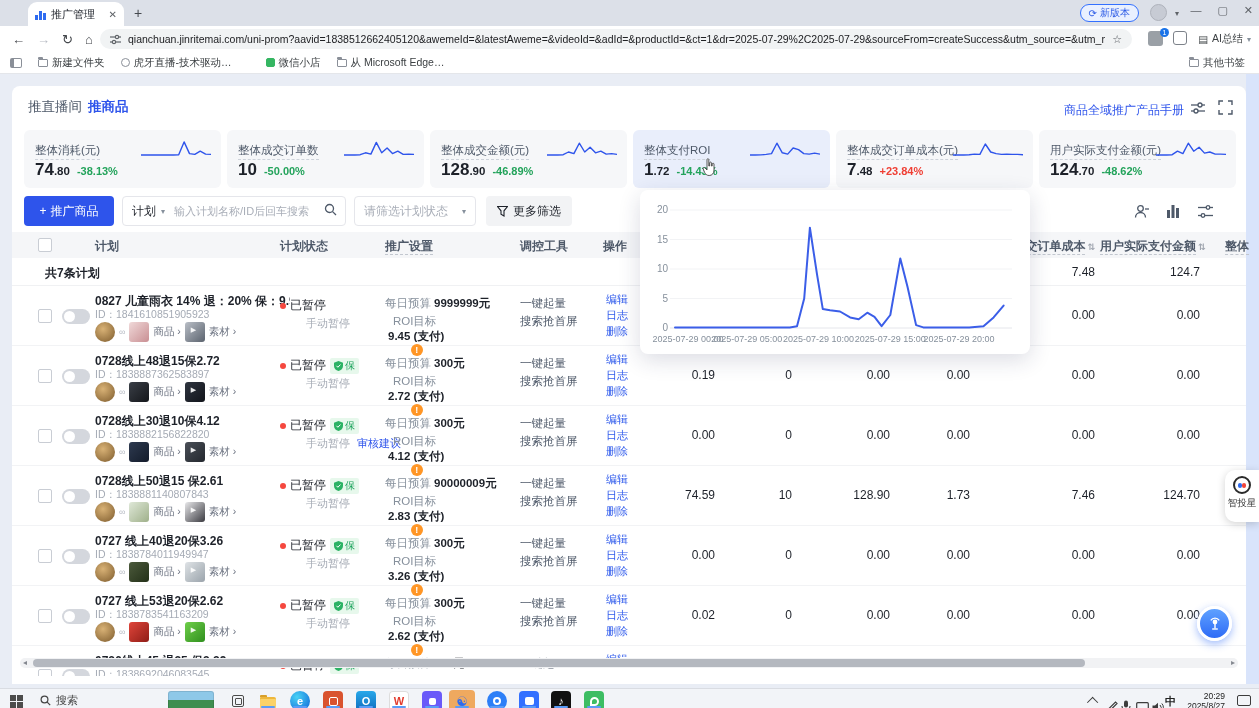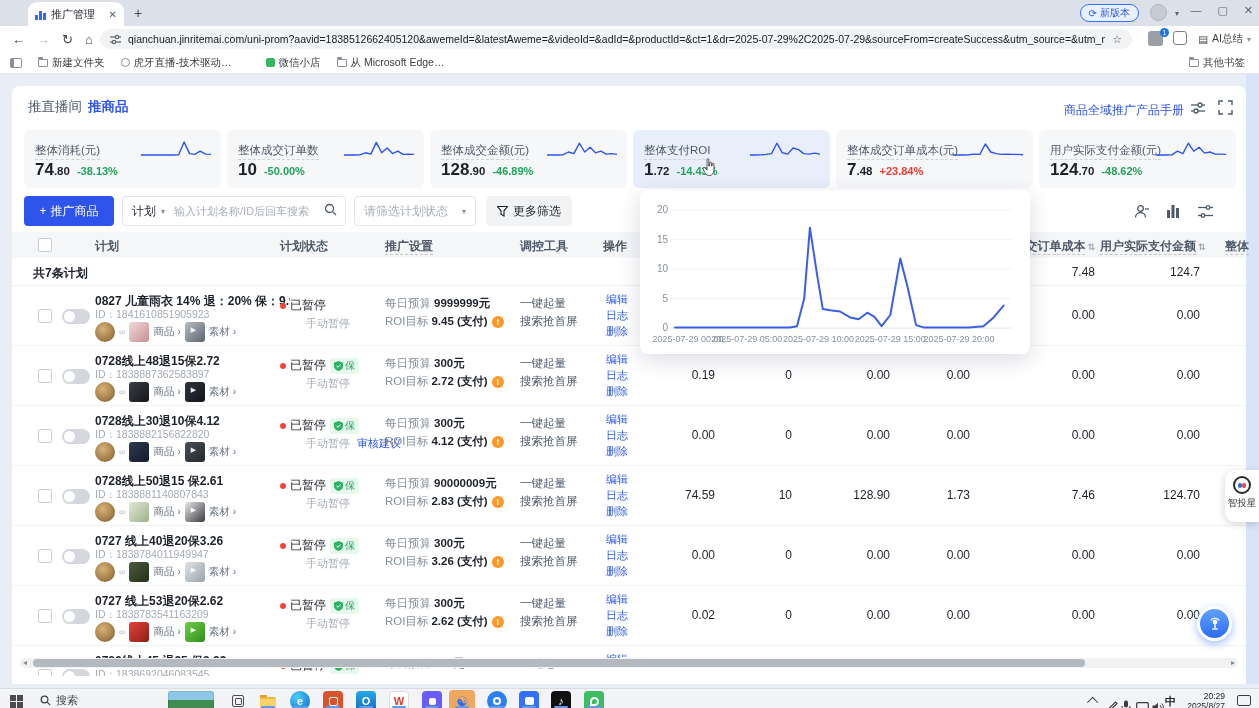--- a/index.html
+++ b/index.html
@@ -72,21 +72,21 @@
   .thead { position:absolute; left:0; top:146px; width:100%; height:26px; background:#f5f6f8; }
   .th { position:absolute; top:6px; font-size:12px; color:#4e5969; font-weight:bold; white-space:nowrap; }
   .th .dash { border-bottom:1px dashed #c2c7cf; padding-bottom:1px; }
   .sort { font-size:9px; color:#a0a6b0; margin-left:2px; } .c-plan{left:83px;width:180px;} .c-status{left:268px;width:100px;}
   .c-setting{left:373px;width:132px;} .c-tools{left:508px;width:82px;} .c-acts{left:591px;width:38px;}
   .c-v1{left:628px;width:75px;text-align:right;} .c-v2{left:708px;width:72px;text-align:right;}
   .c-v3{left:785px;width:93px;text-align:right;} .c-v4{left:883px;width:75px;text-align:right;}
   .c-v5{left:978px;width:105px;text-align:right;} .c-v6{left:1088px;width:100px;text-align:right;}
   .c-v7{left:1213px;width:30px;overflow:hidden;}
   .summary { position:absolute; left:0; top:172px; width:100%; height:28px; border-bottom:1px solid #f0f1f3; }
-  .sum-label { position:absolute; left:21px; top:7px; font-weight:bold; font-size:12px; }
+  .sum-label { position:absolute; left:33px; top:7px; font-weight:bold; font-size:12px; }
   .sum-val { position:absolute; top:7px; font-size:12px; color:#1d2129; }
   .tbody { position:absolute; left:0; top:200px; width:100%; height:390px; overflow:hidden; }
   .trow { position:absolute; left:0; width:100%; height:60px; border-bottom:1px solid #f2f3f5; }
   .cbx { position:absolute; left:26px; top:23px; width:14px; height:14px; border:1px solid #c9cdd4; border-radius:2px; background:#fff; }
   .tgl { position:absolute; left:50px; top:23px; width:28px; height:15px; border-radius:8px; background:#d4d7dd; }
   .tgl i { position:absolute; left:2px; top:2px; width:11px; height:11px; border-radius:50%; background:#fff; display:block; }
   .pname { position:absolute; left:83px; top:7px; width:195px; font-weight:bold; font-size:12px; white-space:nowrap; overflow:hidden; }
   .pid { position:absolute; left:83px; top:22px; font-size:10.5px; color:#a5abb5; }
   .pmedia { position:absolute; left:83px; top:36px; display:flex; align-items:center; gap:4px; font-size:10.5px; color:#6b7280; }
   .pm-avatar { width:20px; height:20px; border-radius:50%; background:radial-gradient(circle at 40% 35%,#d9b276,#7c5a2c); }
@@ -94,21 +94,21 @@
   .thumb { width:20px; height:20px; border-radius:3px; position:relative; }
   .thumb.mat::after { content:"▶"; position:absolute; left:6px; top:4px; font-size:7px; color:rgba(255,255,255,.9); }
   .mlabel { white-space:nowrap; }
   .st1 { position:absolute; left:268px; top:11px; display:flex; align-items:center; gap:4px; font-size:12px; }
   .stdot { width:6px; height:6px; border-radius:50%; background:#f5483f; }
   .badge { display:inline-flex; align-items:center; gap:2px; background:#e7f8ec; border-radius:2px; padding:1px 4px; font-size:10px; color:#1da35c; }
   .st2 { position:absolute; left:278px; top:30px; font-size:11px; color:#a5abb5;margin-left:16px; }
   .bluelink { color:#2e54eb; margin-left:4px; }
   .set1 { position:absolute; left:373px; top:10px; font-size:11.5px; color:#86909c; white-space:nowrap; }
   .set1 b, .set2 b { color:#1d2129; margin-left:3px; }
-  .set2 { position:absolute; left:373px; top:28px; font-size:11.5px; color:#86909c; white-space:nowrap; display:flex; align-items:center; }
+  .set2 { position:absolute; left:373px; top:28px; font-size:11.5px; color:#86909c; white-space:nowrap; display:flex; align-items:center;flex-direction:column; }
   .warn { width:12px; height:12px; border-radius:50%; background:#ff9626; color:#fff; font-size:9px; font-weight:bold; text-align:center; line-height:12px; margin-left:4px; }
   .tool1 { position:absolute; left:508px; top:10px; font-size:11.5px; color:#4e5969; }
   .tool2 { position:absolute; left:508px; top:28px; font-size:11.5px; color:#4e5969; }
   .acts a { position:absolute; left:594px; font-size:11px; color:#315cec; }
   .a0{top:6px;} .a1{top:22px;} .a2{top:38px;}
   .val { position:absolute; top:22px; font-size:12px; color:#1d2129; }
   .hscroll { position:absolute; left:8px; top:572px; width:1218px; height:10px; background:#f1f2f4; border-radius:5px; }
   .hthumb { position:absolute; left:13px; top:1px; width:1052px; height:8px; background:#b4b8bf; border-radius:4px; }
   .harrow { position:absolute; top:0; font-size:8px; color:#84888f; line-height:10px; }
 

